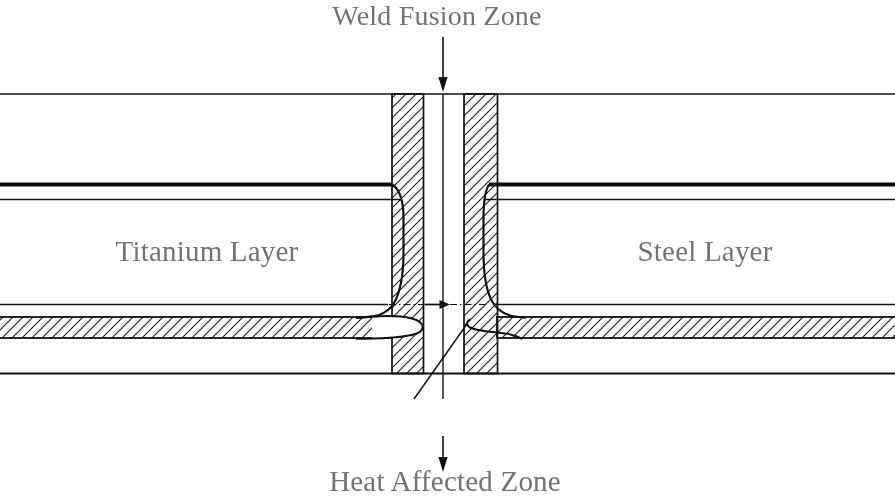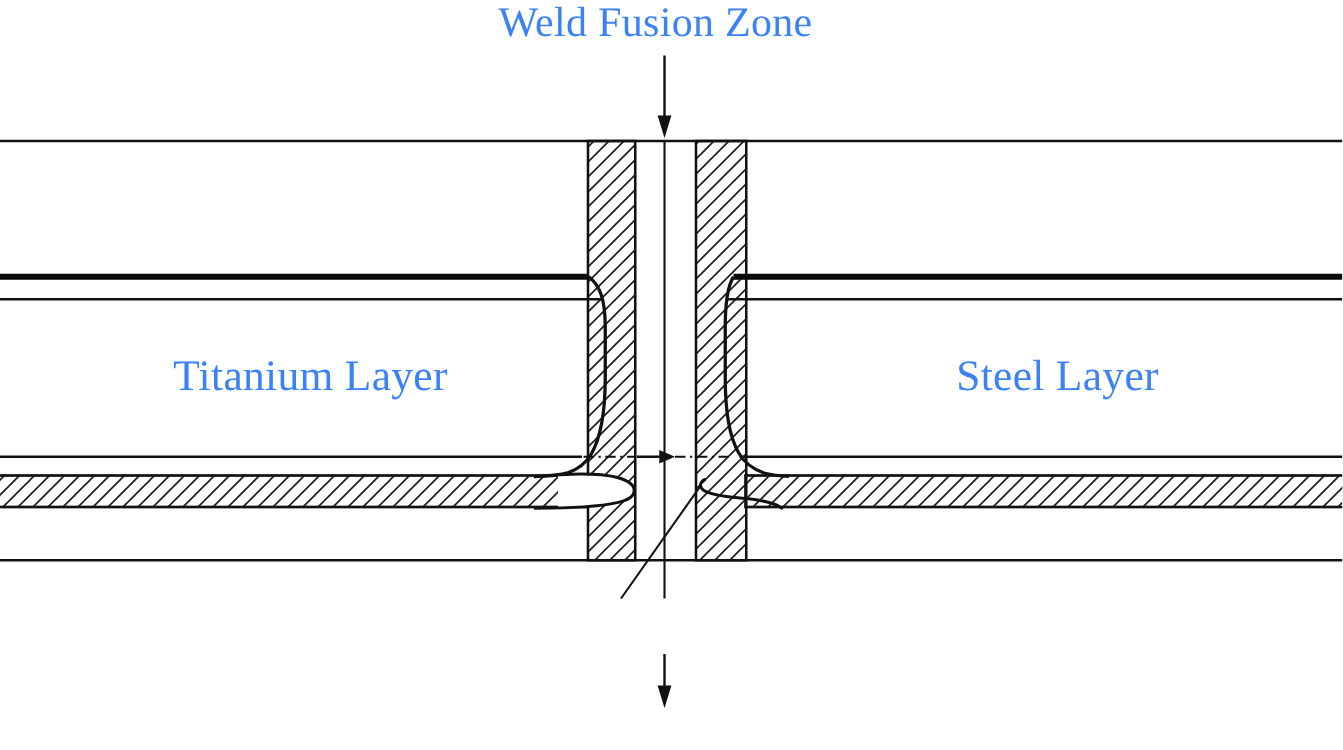--- a/index.html
+++ b/index.html
@@ -9,21 +9,21 @@
     background:#ffffff;
     font-family:"Liberation Serif","DejaVu Serif",serif;
     color:#000;
     overflow:hidden;
   }
   .canvas svg{position:absolute;left:0;top:0;}
   .label{
     position:absolute;
     transform:translateX(-50%);
     white-space:nowrap;
-    color:#3b82f6;
+    color:#737373;
     letter-spacing:0.2px;
     line-height:1.1;
   }
   .lbl-top      {left:437px;top:1px;  font-size:28px;}
   .lbl-titanium {left:207px;top:236px;font-size:29px;}
   .lbl-steel    {left:705px;top:236px;font-size:29px;}
   .lbl-gtaw     {left:408px;top:400px;font-size:26px;}
   .lbl-haz      {left:445px;top:466px;font-size:29px;}
 </style>
 </head>
@@ -115,14 +115,15 @@
     </g>
     <g>
       <line x1="443" y1="436" x2="443" y2="459" stroke="#111" stroke-width="1.6"></line>
       <polygon points="443,472 438.4,457 447.6,457" fill="#111"></polygon>
     </g>
   </svg>
 
   <div class="label lbl-top">Weld Fusion Zone</div>
   <div class="label lbl-steel">Steel Layer</div>
   <div class="label lbl-titanium">Titanium Layer</div>
+  <div class="label lbl-haz">Heat Affected Zone</div>
 
 </div>
 
 </body></html>

